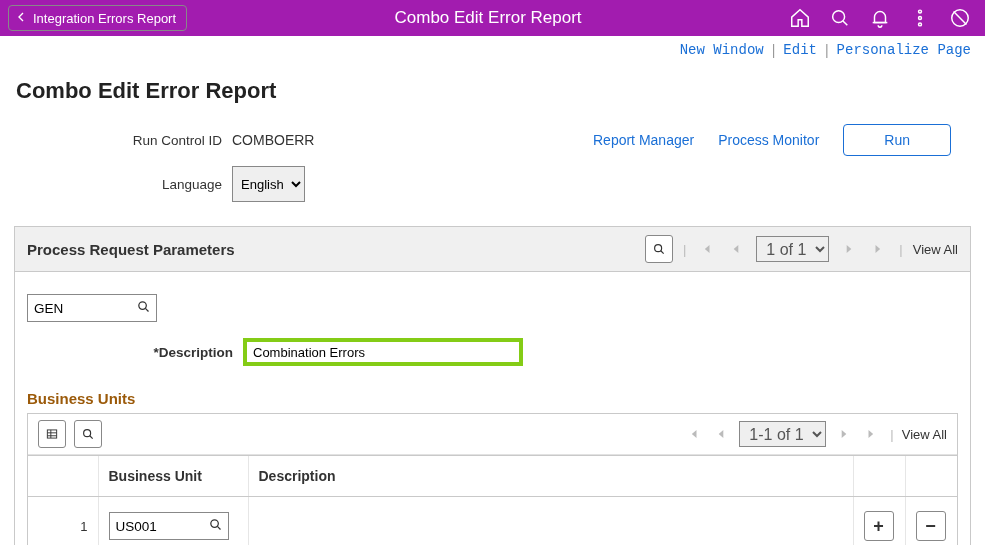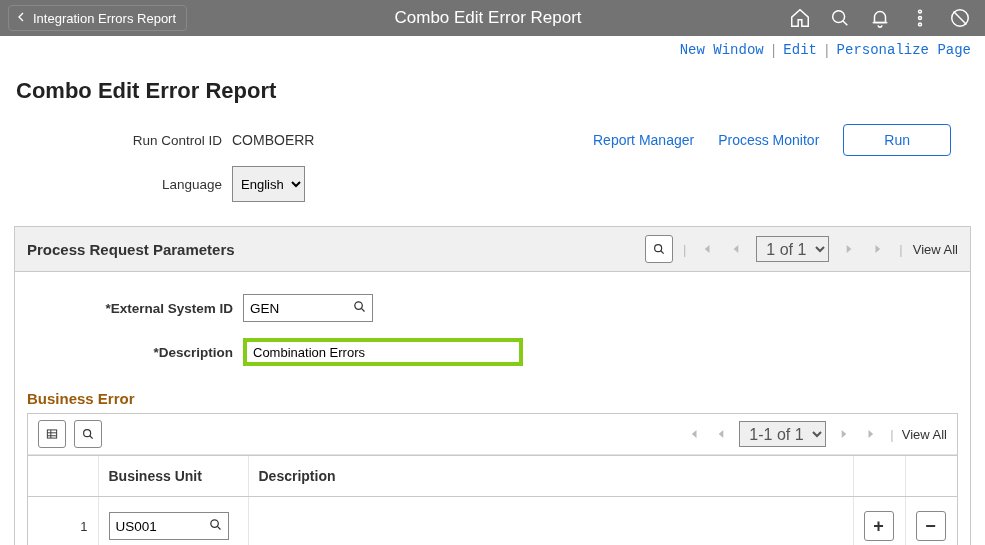--- a/index.html
+++ b/index.html
@@ -5,21 +5,21 @@
   * { box-sizing: border-box; }
   body {
     margin: 0;
     font-family: Arial, Helvetica, sans-serif;
     font-size: 13px;
     color: #333;
     background: #fff;
     width: 985px;
   }
   .topbar {
-    background: #737373;
+    background: #a21caf;
     color: #fff;
     height: 36px;
     display: flex;
     align-items: center;
     padding: 0 8px;
     gap: 8px;
   }
   .back-btn {
     border: 1px solid #888;
     border-radius: 4px;
@@ -245,37 +245,36 @@
             <path d="M17 5v14M6 5l8 7-8 7z"></path>
           </svg>
         </span>
       <span class="sep">|</span>
       <span class="viewall">View All</span>
     </div>
   </div>
 
   <div style="height:14px"></div>
   <div class="form-row">
-    <div class="form-label">*External System ID</div>
     <div class="lookup-wrap">
       <input type="text" style="width: 130px;" value="GEN">
       <span class="lookup-icon">
         <svg viewBox="0 0 24 24" fill="none" stroke="#333" stroke-width="2">
             <circle cx="10.5" cy="10.5" r="6"></circle>
             <line x1="20" y1="20" x2="15" y2="15"></line>
           </svg>
       </span>
     </div>
   </div>
   <div class="form-row">
     <div class="form-label">*Description</div>
     <input class="desc" type="text" value="Combination Errors" style="">
   </div>
 
-  <div class="sub-heading">Business Error</div>
+  <div class="sub-heading">Business Units</div>
 
   <div class="grid-wrap">
     <div class="grid-toolbar">
       <span class="icon-btn">
         <svg viewBox="0 0 24 24" fill="none" stroke="#333" stroke-width="1.6">
             <rect x="4" y="5" width="16" height="14"></rect>
             <line x1="4" y1="10" x2="20" y2="10"></line>
             <line x1="4" y1="15" x2="20" y2="15"></line>
             <line x1="10" y1="5" x2="10" y2="19"></line>
           </svg>

